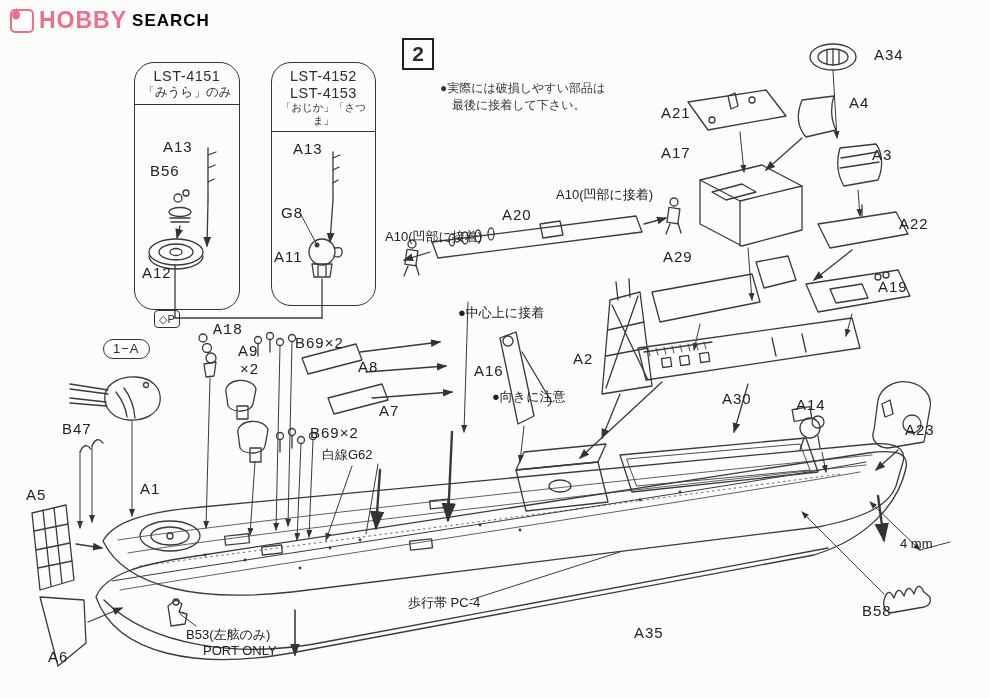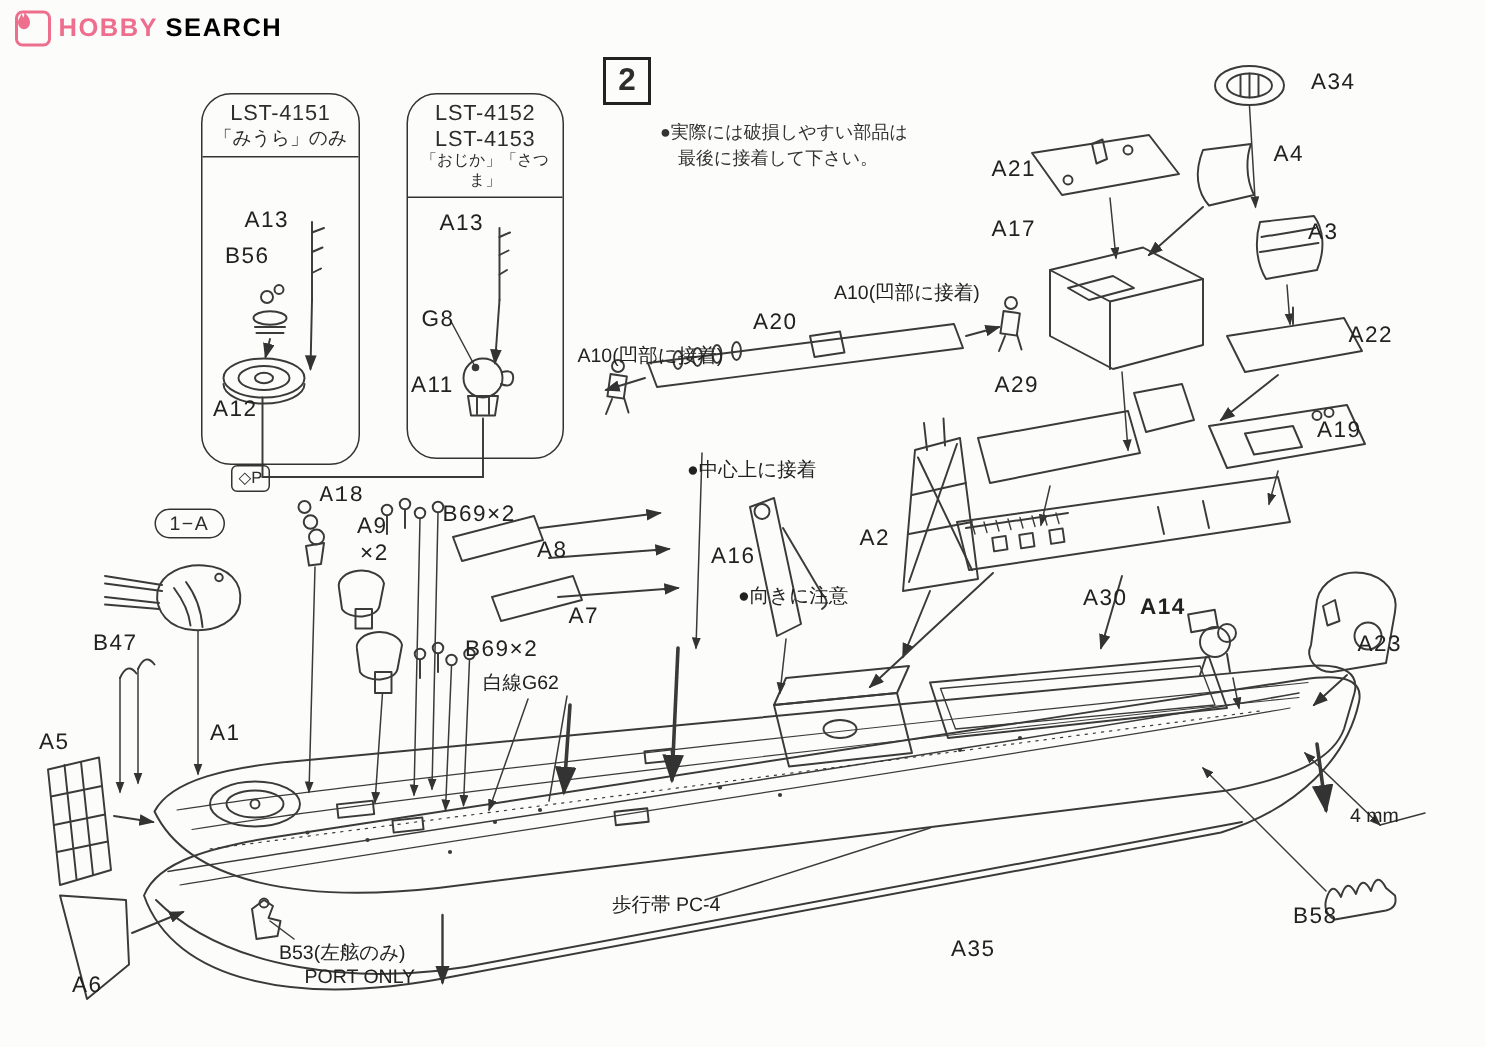--- a/index.html
+++ b/index.html
@@ -6,21 +6,21 @@
   body{
     width:990px;height:698px;position:relative;overflow:hidden;
     background:#fcfcfa;
     font-family:"Liberation Sans","DejaVu Sans",sans-serif;
     color:#2d2d2d;
   }
   
   .logo{position:absolute;left:10px;top:7px;display:flex;align-items:center;gap:5px;}
   .logo .mark{width:20px;height:20px;border:2px solid #ee6e8e;border-radius:5px;
     display:flex;align-items:center;justify-content:center;}
-  .logo .hobby{font-size:17px;font-weight:bold;letter-spacing:1px;color:#ee6e8e;}
+  .logo .hobby{font-size:23px;font-weight:bold;letter-spacing:1px;color:#ee6e8e;}
   .logo .search{font-size:17px;font-weight:bold;letter-spacing:1px;color:#000000;}
   
   .step{position:absolute;left:402px;top:38px;display:flex;gap:8px;}
   .step .num{width:28px;height:28px;border:2.4px solid #222;font-size:21px;font-weight:bold;
     display:flex;align-items:center;justify-content:center;}
   .step .t1{font-size:17px;font-weight:bold;letter-spacing:.5px;line-height:1.05;}
   .step .t2{font-size:14px;letter-spacing:1px;}
   .note{position:absolute;left:440px;top:80px;font-size:12px;line-height:1.45;color:#333;}
   
   .vbox{position:absolute;border:1.6px solid #333;border-radius:20px;background:transparent;}
@@ -365,21 +365,21 @@
     <div class="plabel" style="left: 899px; top: 215px;">A22</div>
     <div class="plabel jp" style="left: 556px; top: 186px;">A10(凹部に接着)</div>
     <div class="plabel jp" style="left: 385px; top: 228px;">A10(凹部に接着)</div>
     <div class="plabel" style="left: 502px; top: 206px;">A20</div>
     <div class="plabel" style="left: 663px; top: 248px;">A29</div>
     <div class="plabel" style="left: 878px; top: 278px;">A19</div>
     <div class="plabel jp" style="left: 458px; top: 304px;">●中心上に接着</div>
     <div class="plabel" style="left: 573px; top: 350px;">A2</div>
     <div class="plabel jp" style="left: 492px; top: 388px;">●向きに注意</div>
     <div class="plabel" style="left: 722px; top: 390px;">A30</div>
-    <div class="plabel" style="left: 760px; top: 396px; font-weight: bold;">A14</div>
+    <div class="plabel" style="left: 796px; top: 396px;">A14</div>
     <div class="plabel" style="left: 905px; top: 421px;">A23</div>
     <div class="plabel" style="left: 213px; top: 322px; font-family: Liberation Mono, monospace;">A18</div>
     <div class="plabel" style="left: 238px; top: 342px;">A9</div>
     <div class="plabel" style="left: 240px; top: 360px;">×2</div>
     <div class="plabel" style="left: 295px; top: 334px;">B69×2</div>
     <div class="plabel" style="left: 310px; top: 424px;">B69×2</div>
     <div class="plabel" style="left: 358px; top: 358px;">A8</div>
     <div class="plabel" style="left: 474px; top: 362px;">A16</div>
     <div class="plabel" style="left: 379px; top: 402px;">A7</div>
     <div class="plabel jp" style="left: 322px; top: 446px;">白線G62</div>

